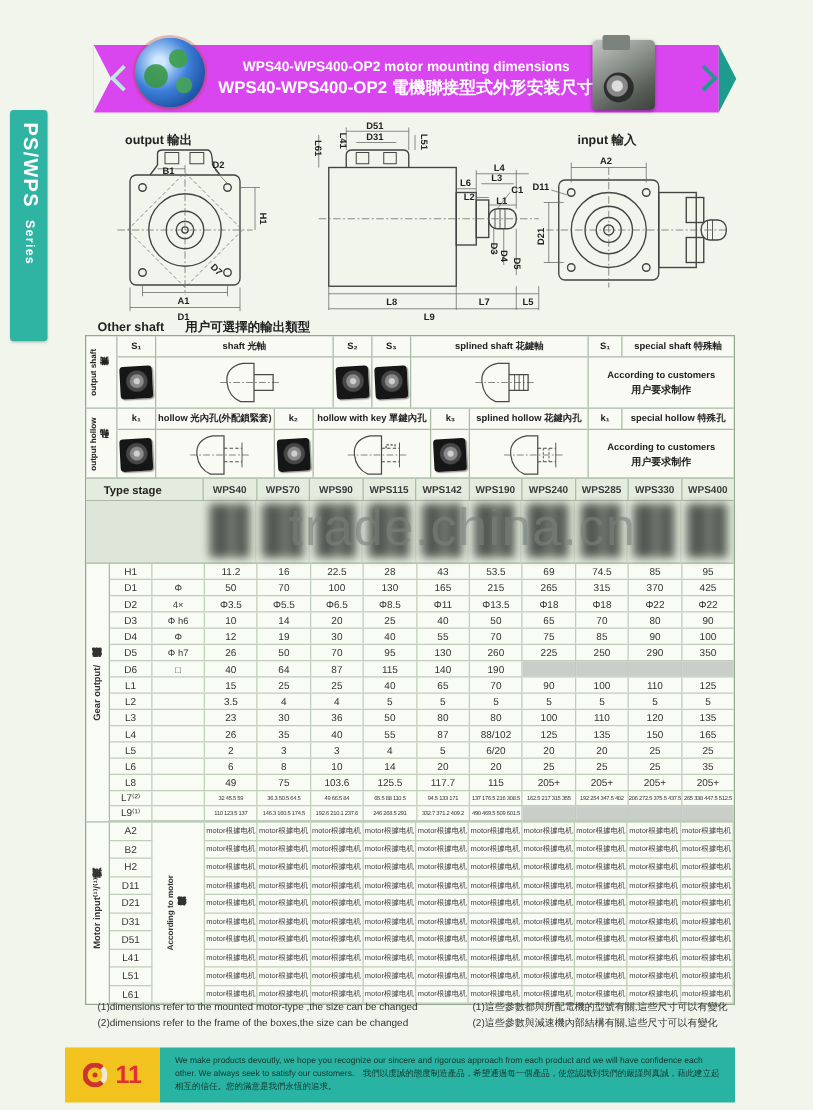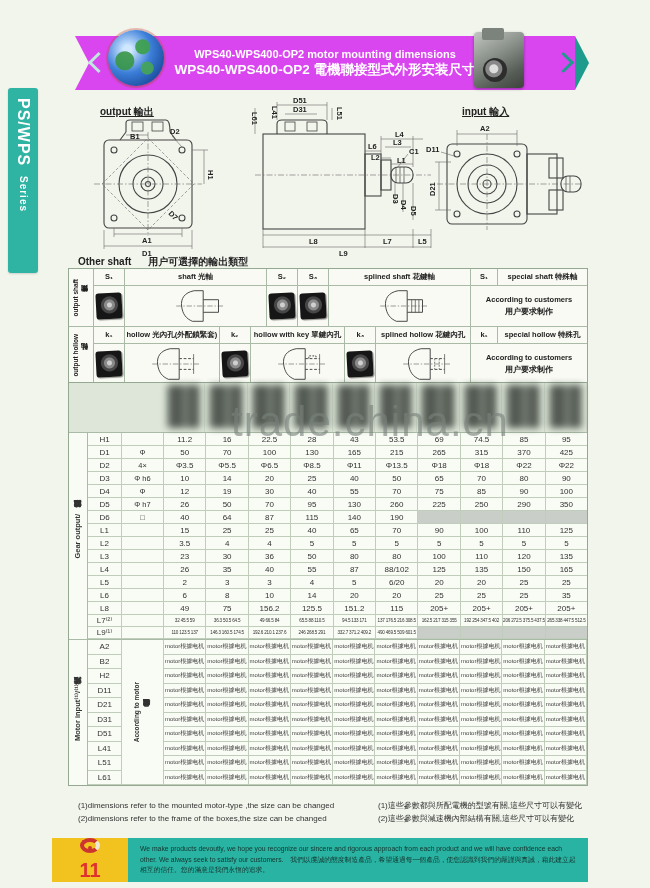--- a/index.html
+++ b/index.html
@@ -36,21 +36,21 @@
       radial-gradient(circle at 35% 35%, #cfe8ff 0 4px, #3d7fd9 45%, #1b4fa0 78%, #123a78 100%);
     box-shadow:0 0 0 2px rgba(210,80,70,.35), 0 1px 3px rgba(0,0,0,.25);}
   #gearbox-photo{position:absolute;left:474px;top:32px;width:50px;height:56px;z-index:3;
     background:linear-gradient(150deg,#c3c7c3 0%,#8b918b 40%,#565c56 75%,#3d423d 100%);
     border-radius:4px;box-shadow:0 1px 3px rgba(0,0,0,.35);}
   #gearbox-photo::before{content:"";position:absolute;left:8px;top:-4px;width:22px;height:12px;background:#7c827c;border-radius:2px;}
   #gearbox-photo::after{content:"";position:absolute;left:9px;bottom:6px;width:24px;height:24px;border-radius:50%;
     background:radial-gradient(circle at 45% 45%, #ddd 0 4px, #888 5px 8px, #2d2d2d 9px);}
 
   
-  .drawlabel{position:absolute;font-size:10px;font-weight:bold;color:#222;z-index:2;text-decoration:underline;}
+  .drawlabel{position:absolute;font-size:10px;font-weight:bold;color:#222;z-index:2;}
   .techsvg{position:absolute;}
   .techsvg text{font-family:"Liberation Sans","DejaVu Sans",sans-serif;}
 
   
   #other-title{position:absolute;left:78px;top:255px;font-size:10px;font-weight:bold;color:#222;}
   #other-title .zh{margin-left:14px;}
   #shaft-table{position:absolute;left:68px;top:268px;width:520px;border:1px solid #94a892;background:#f8faf3;box-sizing:border-box;}
   .srow{display:flex;height:57px;border-bottom:1px solid #a9bba6;}
   .srow:last-child{border-bottom:none;}
   .sside{width:24px;border-right:1px solid #a9bba6;display:flex;align-items:center;justify-content:center;gap:1px;}
@@ -115,21 +115,21 @@
   #watermark{position:absolute;left:150px;top:398px;width:440px;text-align:center;z-index:5;
     font-size:42px;font-weight:500;color:#79827c;opacity:.62;filter:blur(.6px);letter-spacing:1px;pointer-events:none;}
 
   
   #footnotes{position:absolute;left:78px;top:800px;width:510px;display:flex;font-size:8px;color:#333;line-height:1.6;}
   #footnotes .fn-en{width:300px;}
   #footnotes .fn-zh{flex:1;}
 
   
   #footer{position:absolute;left:52px;top:838px;width:536px;height:44px;display:flex;}
-  #footer-badge{width:76px;background:#f2c21e;display:flex;align-items:center;justify-content:center;gap:6px;flex-direction:column;}
+  #footer-badge{width:76px;background:#f2c21e;display:flex;align-items:center;justify-content:center;gap:6px;}
   #company-logo{width:20px;height:20px;border-radius:50%;border:4px solid #cc3430;border-right-color:#efe8d5;
     box-sizing:border-box;position:relative;}
   #company-logo::after{content:"";position:absolute;left:4px;top:4px;width:4px;height:4px;background:#cc3430;border-radius:50%;}
   #page-num{font-size:20px;font-weight:bold;color:#e03030;}
   #footer-bar{flex:1;background:#29b3a3;color:#14352e;font-size:6.8px;line-height:1.6;
     padding:4px 12px;box-sizing:border-box;display:flex;align-items:center;}
 </style>
 </head>
 <body>
 
@@ -407,20 +407,35 @@
             <div class="snote">
               <div class="nt-en">According to customers</div>
               <div class="nt-zh">用户要求制作</div>
             </div>
           </div>
         </div>
       </div>
   </div>
 
   <div id="dim-table">
+    <div id="thead">
+      <div id="typestage">Type stage</div>
+      <div id="model-cells" style="display:flex;flex:1;">
+          <div class="mcell">WPS40</div>
+          <div class="mcell">WPS70</div>
+          <div class="mcell">WPS90</div>
+          <div class="mcell">WPS115</div>
+          <div class="mcell">WPS142</div>
+          <div class="mcell">WPS190</div>
+          <div class="mcell">WPS240</div>
+          <div class="mcell">WPS285</div>
+          <div class="mcell">WPS330</div>
+          <div class="mcell">WPS400</div>
+        </div>
+    </div>
     <div id="photostrip">
       <div id="photo-cells" style="display:flex;flex:1;">
           <div class="pcell">
             <div class="smear"></div>
           </div>
           <div class="pcell">
             <div class="smear"></div>
           </div>
           <div class="pcell">
             <div class="smear"></div>
@@ -633,23 +648,23 @@
             <div class="cell val">25</div>
             <div class="cell val">25</div>
             <div class="cell val">25</div>
             <div class="cell val">35</div>
           </div>
           <div class="trow">
             <div class="cell rname">L8</div>
             <div class="cell sym"></div>
             <div class="cell val">49</div>
             <div class="cell val">75</div>
-            <div class="cell val">156.2</div>
+            <div class="cell val">103.6</div>
             <div class="cell val">125.5</div>
-            <div class="cell val">151.2</div>
+            <div class="cell val">117.7</div>
             <div class="cell val">115</div>
             <div class="cell val">205+</div>
             <div class="cell val">205+</div>
             <div class="cell val">205+</div>
             <div class="cell val">205+</div>
           </div>
           <div class="trow smallrow">
             <div class="cell rname">L7⁽²⁾</div>
             <div class="cell sym"></div>
             <div class="cell val">32 45.5 59</div>

